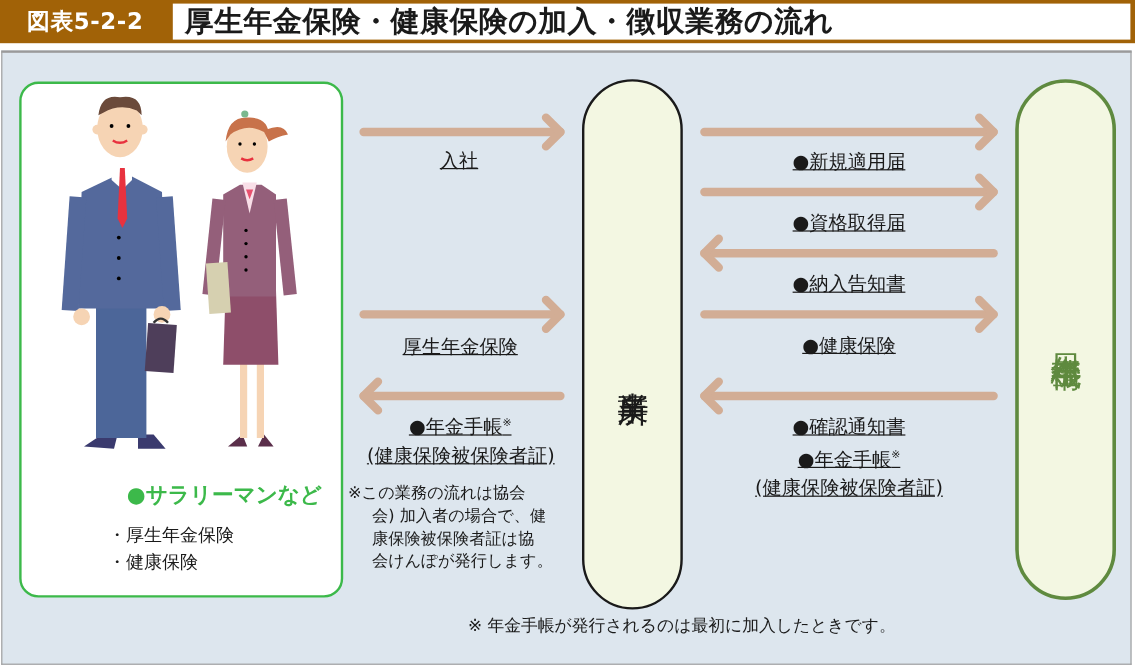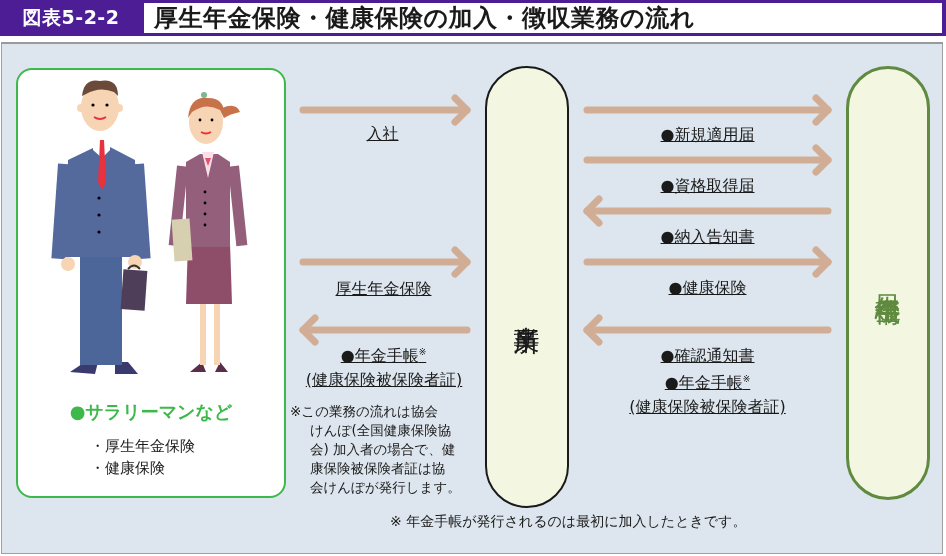--- a/index.html
+++ b/index.html
@@ -3,21 +3,21 @@
 <meta charset="utf-8">
 <style>
   html, body { margin: 0; padding: 0; }
   body {
     width: 946px; height: 556px; background: #ffffff;
     font-family: "DejaVu Sans", "Liberation Sans", sans-serif;
     position: relative; overflow: hidden; color: #1a1a1a;
   }
   .header {
     position: absolute; left: 0; top: 0; width: 946px; height: 36px;
-    background: #4c1d95; box-sizing: border-box;
+    background: #a16207; box-sizing: border-box;
   }
   .fig-no {
     position: absolute; left: 0; top: 0; width: 142px; height: 36px;
     color: #ffffff; font-weight: bold; font-size: 19px;
     display: flex; align-items: center; justify-content: center; letter-spacing: 0.5px;
   }
   .fig-title-box {
     position: absolute; left: 144px; top: 3px; right: 4px; height: 30px;
     background: #ffffff;
   }
@@ -29,21 +29,21 @@
     position: absolute; left: 1px; top: 42px; width: 942px; height: 512px;
     background: #dde6ee; border: 1px solid #a0a0a0; border-top: 2px solid #9a9a9a; box-sizing: border-box;
   }
   .person-box {
     position: absolute; left: 16px; top: 68px; width: 270px; height: 430px;
     background: #ffffff; border: 2px solid #3cb94a; border-radius: 16px; box-sizing: border-box;
   }
   .people { position: absolute; left: 40px; top: 72px; width: 220px; height: 308px; }
   .person-label {
     position: absolute; left: 16px; top: 400px; width: 270px; text-align: center;
-    color: #3cb94a; font-weight: bold; font-size: 18px;
+    color: #3cb94a; font-weight: bold; font-size: 18px; padding-left: 36px;
   }
   .person-items { position: absolute; left: 90px; top: 435px; font-size: 15px; line-height: 22px; }
   .person-items div { white-space: nowrap; }
 
   .pill {
     position: absolute; box-sizing: border-box; background: #f3f7e2;
     display: flex; justify-content: center; align-items: center;
   }
   .pill-office {
     left: 485px; top: 66px; width: 84px; height: 442px;
@@ -203,19 +203,18 @@
 <div class="lbl" style="left:585px; top:227px; width:245px;">●納入告知書</div>
 <div class="lbl" style="left:585px; top:278px; width:245px;">●健康保険</div>
 <div class="lbl" style="left:585px; top:346px; width:245px;">●確認通知書</div>
 <div class="lbl" style="left:585px; top:373px; width:245px;">
   <span>●年金手帳</span><sup>※</sup>
 </div>
 <div class="lbl" style="left:585px; top:397px; width:245px;">(健康保険被保険者証)</div>
 
 <div class="note-left">
   <div>※この業務の流れは協会</div>
-  <div class="ind">けんぽ(全国健康保険協</div>
   <div class="ind">会) 加入者の場合で、健</div>
   <div class="ind">康保険被保険者証は協</div>
   <div class="ind">会けんぽが発行します。</div>
 </div>
 
 <div class="note-bottom">※ 年金手帳が発行されるのは最初に加入したときです。</div>
 
 </body></html>

